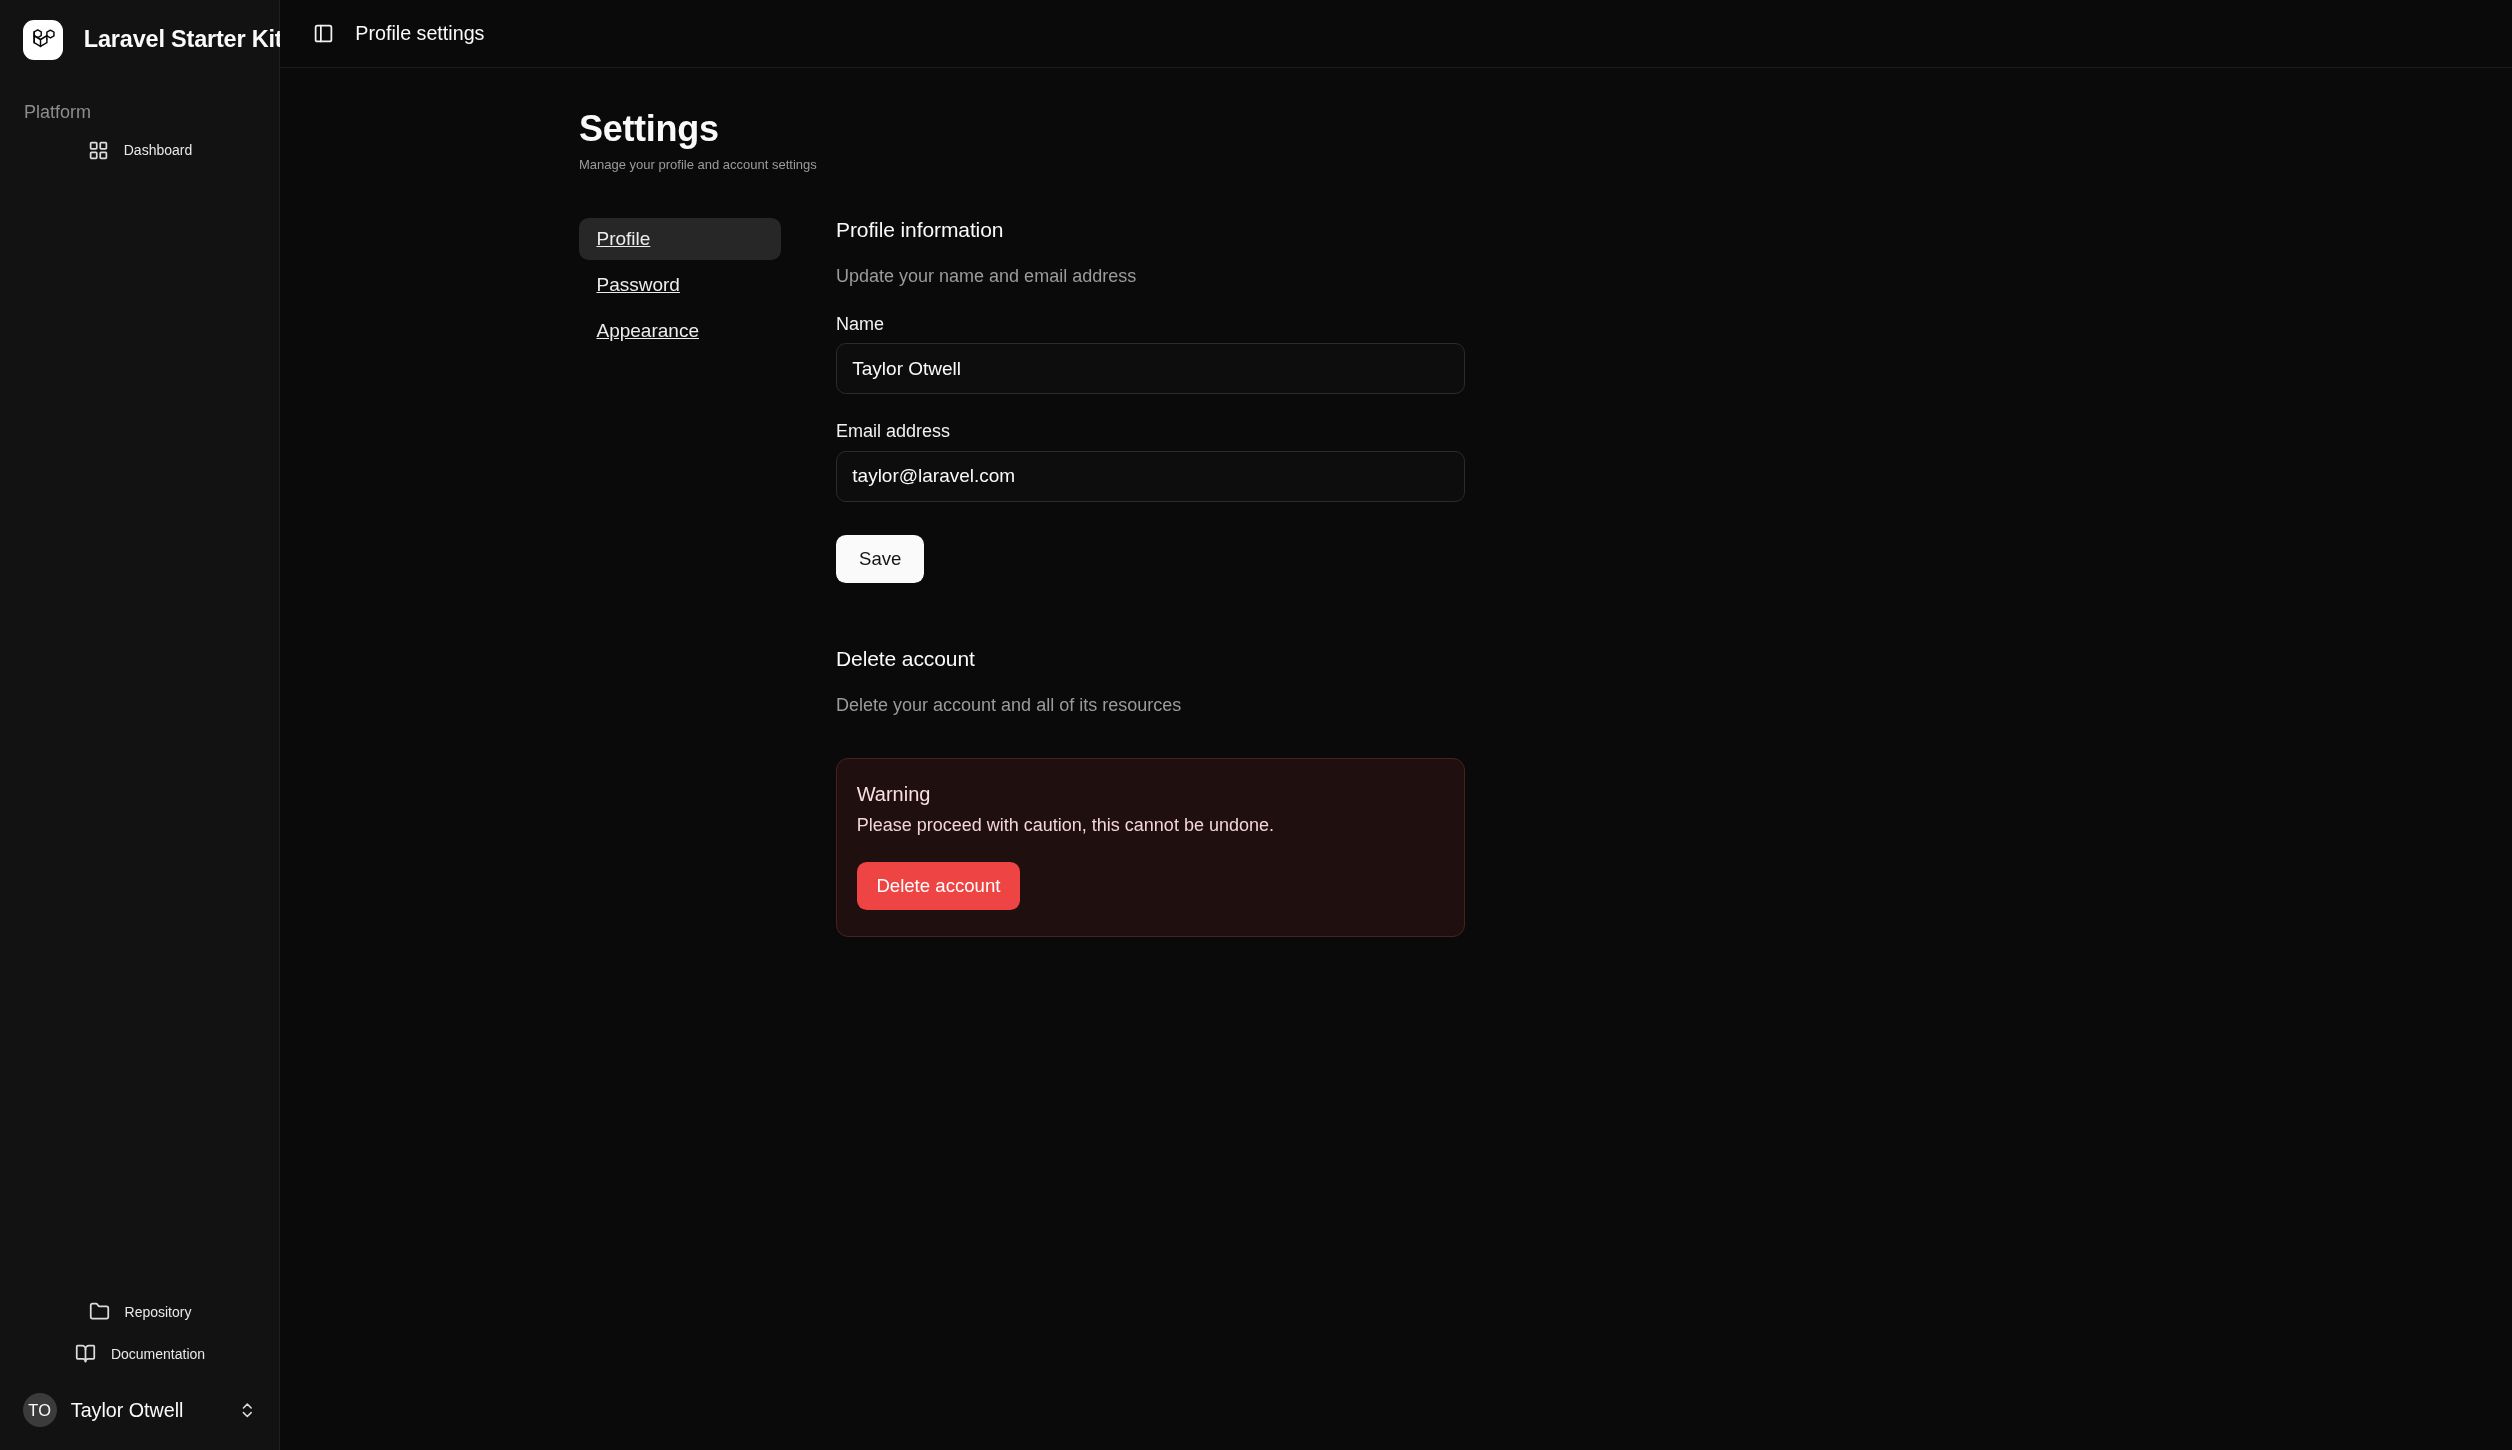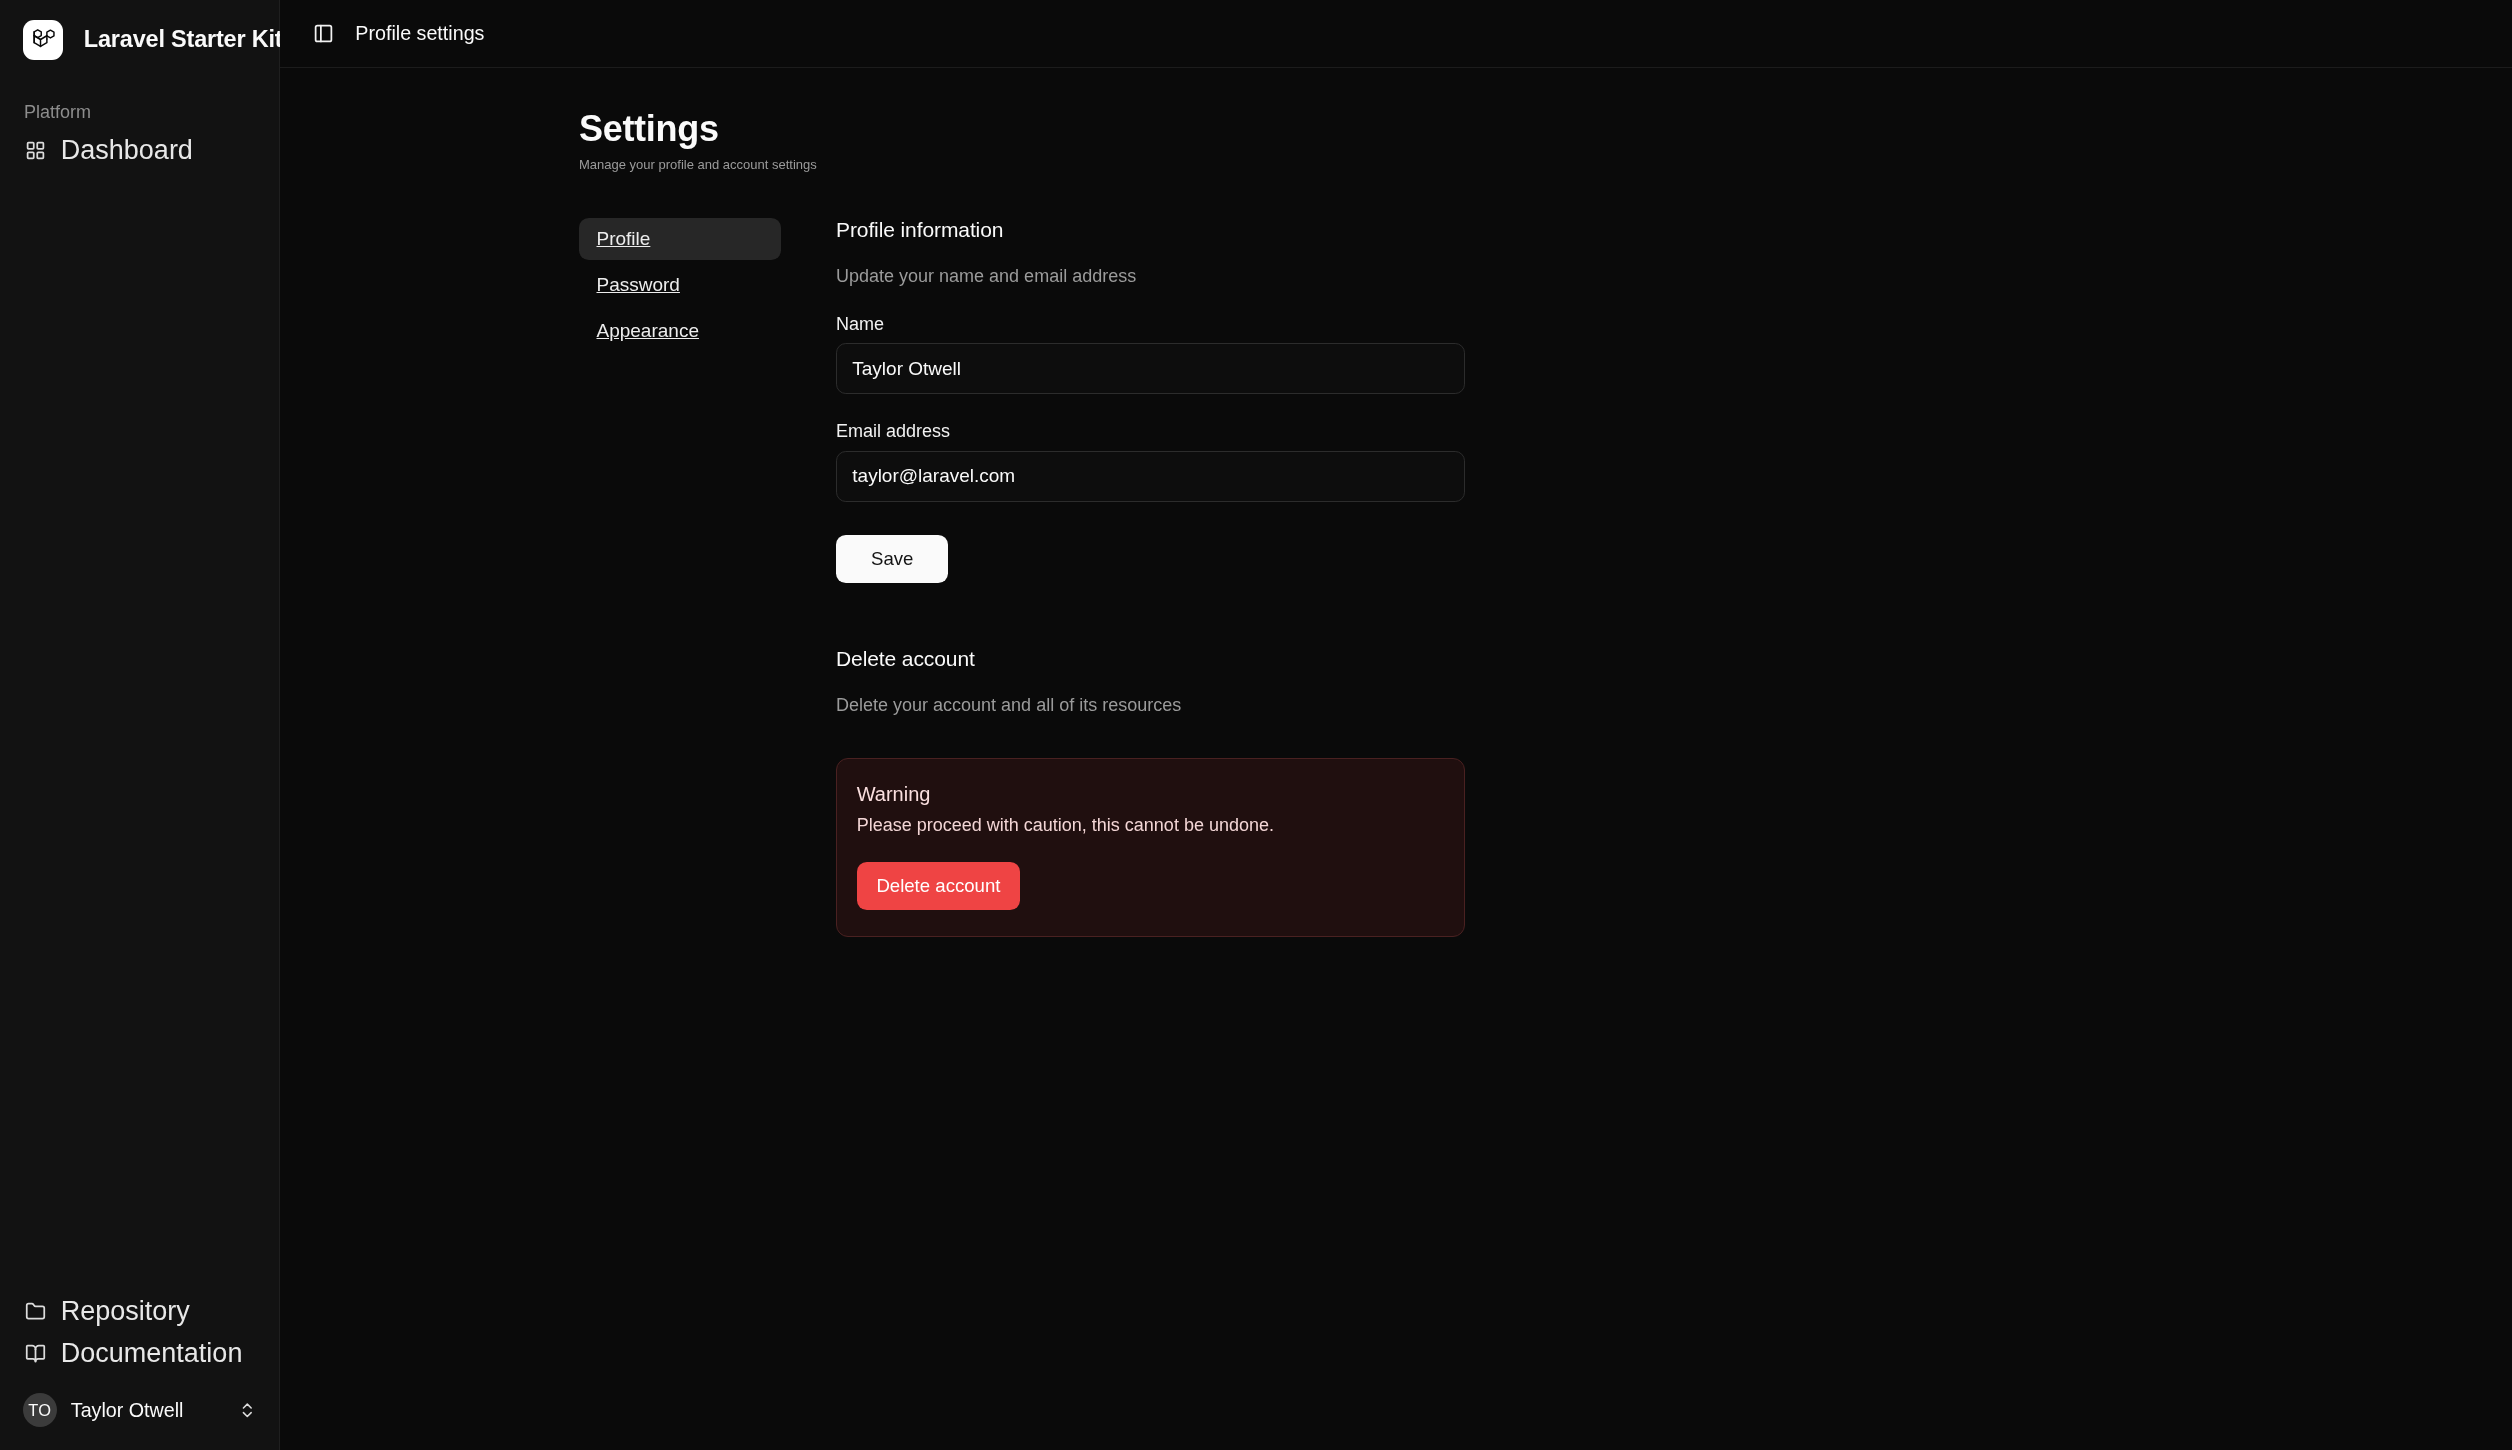--- a/index.html
+++ b/index.html
@@ -53,21 +53,22 @@
     font-weight:400;
   }
   .nav{display:flex;flex-direction:column;gap:3.3px;padding:0 9.8px;}
   .nav-item{
     display:flex;align-items:center;gap:14px;
     height:39px;
     padding:0 14px;
     border-radius:11px;
     cursor:pointer;
     color:#e8e8e8;
-    font-size:27px;
+    font-size:14px;
+    justify-content:center;
   }
   .nav-item .ico{width:23px;height:23px;min-width:23px;display:flex;align-items:center;justify-content:center;}
   .spacer{flex:1;}
   .footer-nav{display:flex;flex-direction:column;gap:3.3px;padding:0 9.8px 5.5px 9.8px;}
   .user-row{
     display:flex;align-items:center;gap:14px;
     margin:6.6px 9.8px 16.4px 9.8px;
     padding:7.6px 13px;
     border-radius:12px;
     cursor:pointer;
@@ -136,21 +137,21 @@
   }
   .text-input::placeholder{color:#6e6e6e;}
 
   .save-btn{
     margin-top:33px;
     background:#fafafa;
     color:#141414;
     border:none;
     border-radius:9.8px;
     height:48px;
-    padding:0 35px;
+    padding:0 23px;
     font-size:18.6px;
     font-weight:500;
     font-family:"Liberation Sans", sans-serif;
     cursor:pointer;
   }
 
   .delete-section{margin-top:64px;}
 
   .warning-card{
     margin-top:42px;

